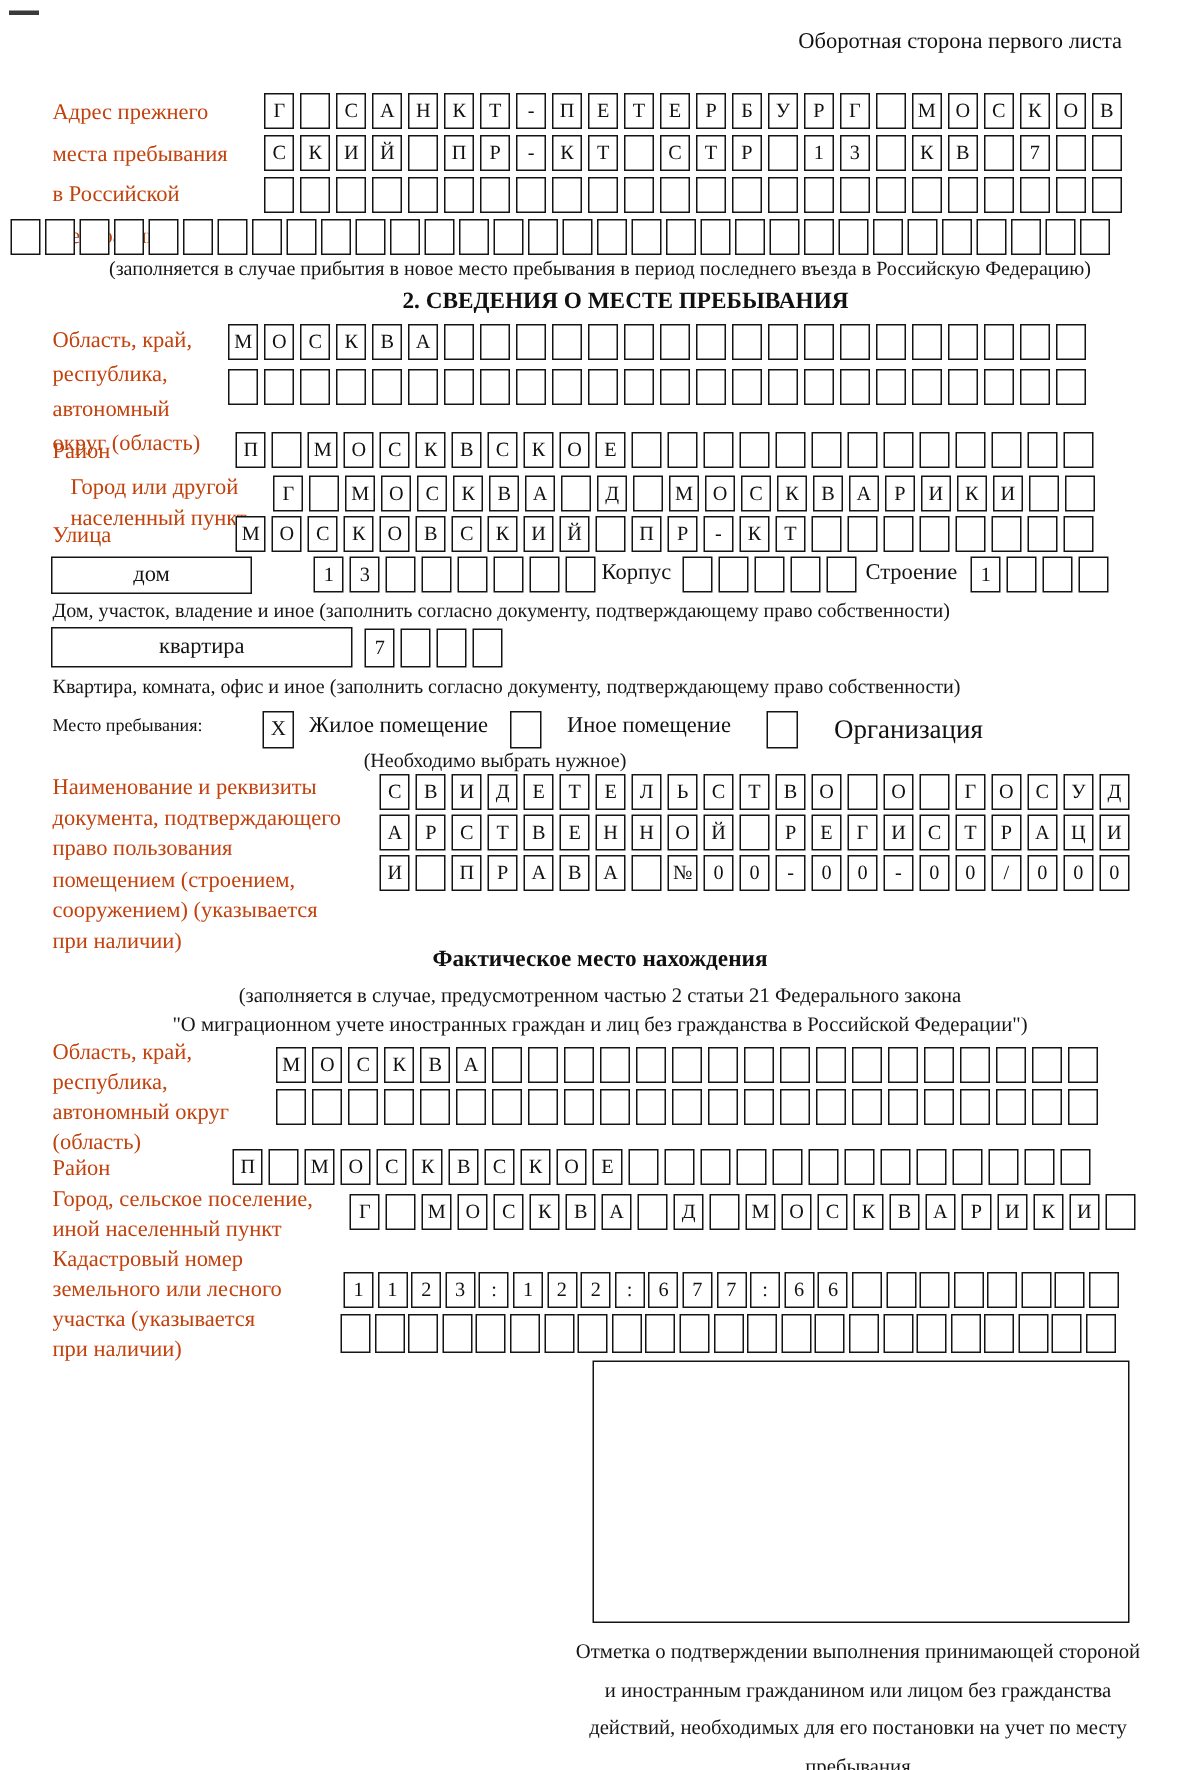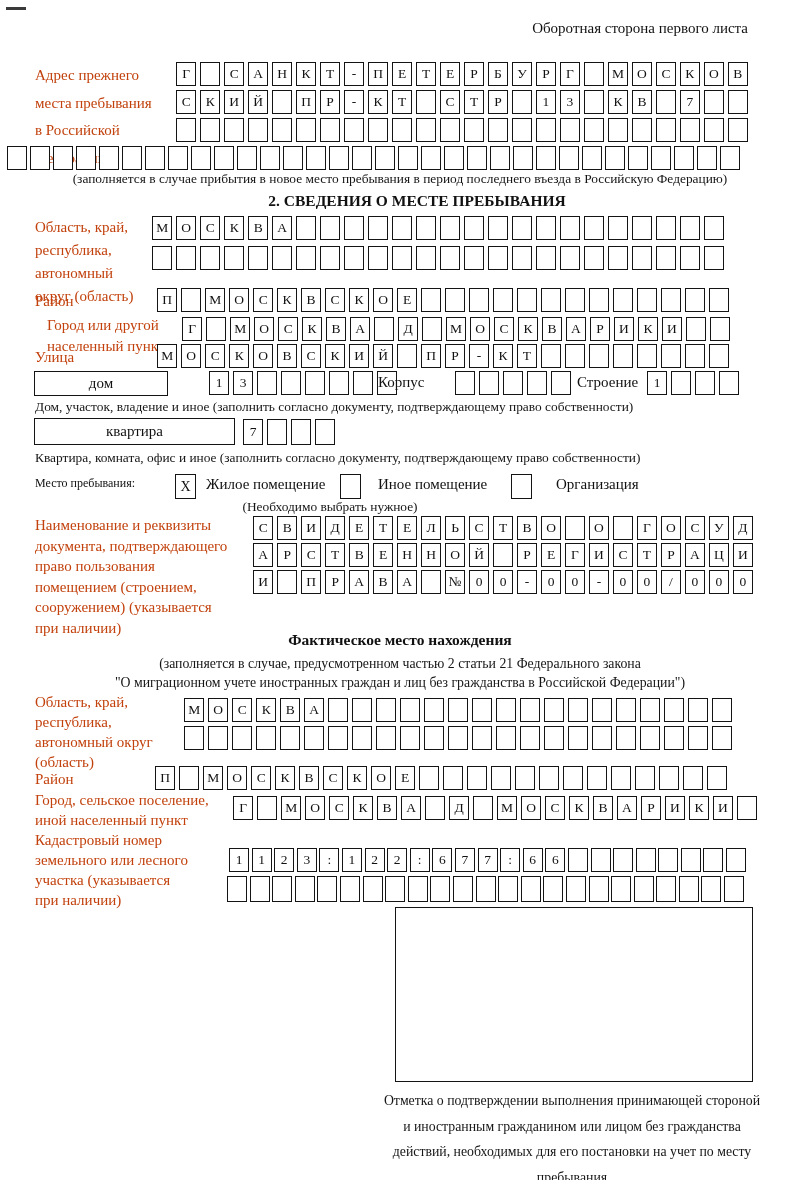--- a/index.html
+++ b/index.html
@@ -292,21 +292,21 @@
 <div class="boxrow" style="left:209px;top:371px;">
     <span class="cell">1</span>
     <span class="cell">3</span>
     <span class="cell"></span>
     <span class="cell"></span>
     <span class="cell"></span>
     <span class="cell"></span>
     <span class="cell"></span>
     <span class="cell"></span>
   </div>
-<div class="abs" style="left:378px;top:374px;font-size:15px;">Корпус</div>
+<div class="abs" style="left:401px;top:374px;font-size:15px;">Корпус</div>
 <div class="boxrow" style="left:455px;top:371px;">
     <span class="cell"></span>
     <span class="cell"></span>
     <span class="cell"></span>
     <span class="cell"></span>
     <span class="cell"></span>
   </div>
 <div class="abs" style="left:577px;top:374px;font-size:15px;">Строение</div>
 <div class="boxrow" style="left:647px;top:371px;">
     <span class="cell">1</span>
@@ -324,21 +324,21 @@
     <span class="cell"></span>
   </div>
 <div class="caption" style="left:35px;top:450px;">Квартира, комната, офис и иное (заполнить согласно документу, подтверждающему право собственности)</div>
 
 <div class="abs" style="left:35px;top:476px;font-size:12px;">Место пребывания:</div>
 <div class="cell cb" style="left:175px;top:474px;">X</div>
 <div class="abs" style="left:206px;top:476px;font-size:15px;">Жилое помещение</div>
 <div class="cell cb" style="left:340px;top:474px;"></div>
 <div class="abs" style="left:378px;top:476px;font-size:15px;">Иное помещение</div>
 <div class="cell cb" style="left:511px;top:474px;"></div>
-<div class="abs" style="left:556px;top:476px;font-size:15px;">Организация</div>
+<div class="abs" style="left:556px;top:476px;font-size:18px;">Организация</div>
 <div class="caption center" style="left:165px;top:499px;width:330px;">(Необходимо выбрать нужное)</div>
 
 <div class="label" style="left:35px;top:515px;line-height:20.6px;">Наименование и реквизиты
 документа, подтверждающего
 право пользования
 помещением (строением,
 сооружением) (указывается
 при наличии)</div>
 <div class="boxrow" style="left:253px;top:516px;">
     <span class="cell">С</span>

